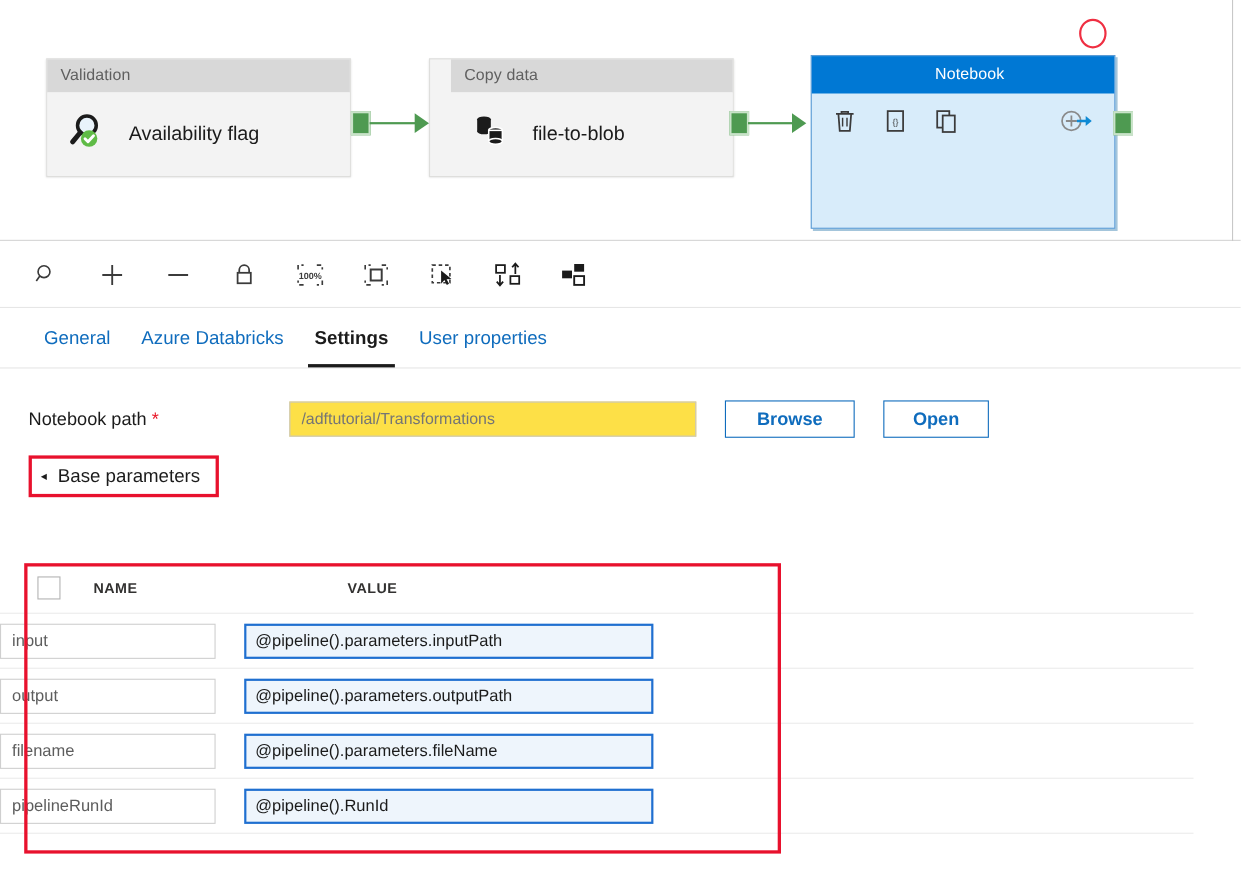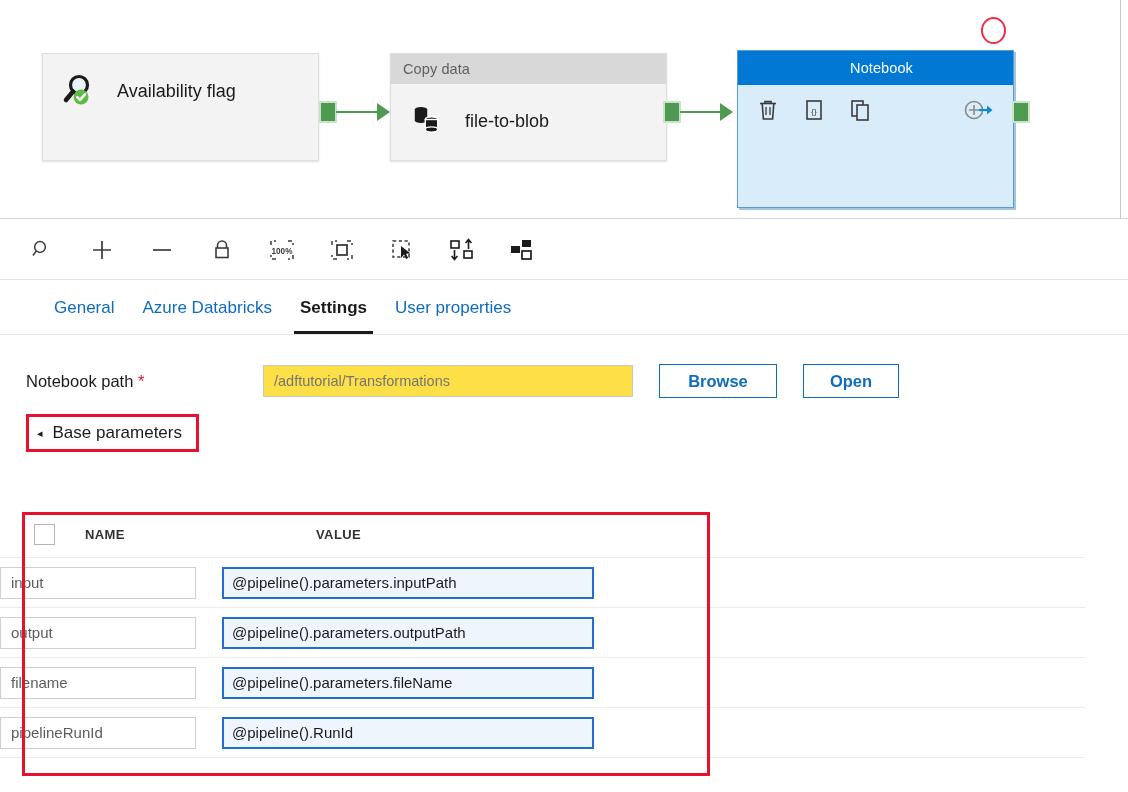--- a/index.html
+++ b/index.html
@@ -36,21 +36,21 @@
   }
   .node .node-body {
     height: 75px; display: flex; align-items: center; gap: 16px; padding-left: 18px;
     background: #f3f3f3;
   }
   .node .node-title { font-size: 18px; color: #1b1b1b; }
 
   
   #node-validation { left: 42px; top: 53px; width: 277px; height: 108px; }
   
-  #node-copy { left: 390px; top: 53px; width: 277px; height: 108px; }
+  #node-copy { left: 390px; top: 53px; width: 277px; height: 108px; padding-left: 19px; }
 
   
   #node-notebook {
     left: 737px; top: 50px; width: 277px; height: 158px;
     background: #d8ecfa; border: 1px solid #5b9bd5;
     box-shadow: 2px 2px 0 rgba(90,150,190,.55);
     text-align: center;
   }
   #node-notebook .node-header {
     background: #0078d4; color: #ffffff; height: 34px; line-height: 34px;
@@ -89,21 +89,21 @@
     display: flex; align-items: center; padding-left: 24px; gap: 24px;
   }
   .tbtn {
     width: 36px; height: 36px; display: flex; align-items: center; justify-content: center;
     cursor: pointer;
   }
 
   
   .tabs {
     position: absolute; left: 0; top: 281px; width: 1128px; height: 54px;
-    display: flex; align-items: center; gap: 0; padding-left: 40px;
+    display: flex; align-items: center; gap: 0; padding-left: 26px;
     border-bottom: 1px solid #e6e6e6; background: #fff;
   }
   .tab {
     font-size: 17px; color: #0f6cbd; padding: 0 14px; height: 52px;
     display: flex; align-items: center; cursor: pointer; position: relative;
   }
   .tab.active { color: #1b1b1b; font-weight: bold; }
   .tab.active::after {
     content: ""; position: absolute; left: 8px; right: 8px; bottom: 0;
     height: 3px; background: #1b1b1b;
@@ -182,20 +182,21 @@
 </head>
 <body>
 
 <div id="root">
 
   <div class="canvas">
 
     <div class="canvas-right-rule"></div>
 
     <div class="node" id="node-validation">
+      <div class="node-header">Validation</div>
       <div class="node-body">
         <span>
           <svg width="40" height="40" viewBox="0 0 40 40">
             <circle cx="18" cy="15" r="8.5" fill="#e9f3fb" stroke="#1b1b1b" stroke-width="3.2"></circle>
             <line x1="12" y1="21.5" x2="5" y2="30" stroke="#1b1b1b" stroke-width="4.5" stroke-linecap="round"></line>
             <circle cx="20" cy="27" r="7.5" fill="#5fbb46"></circle>
             <path d="M16.3 27.2 L19 29.9 L24 24.4" fill="none" stroke="#ffffff" stroke-width="2.6" stroke-linecap="round" stroke-linejoin="round"></path>
           </svg>
         </span>
         <span class="node-title">Availability flag</span>

